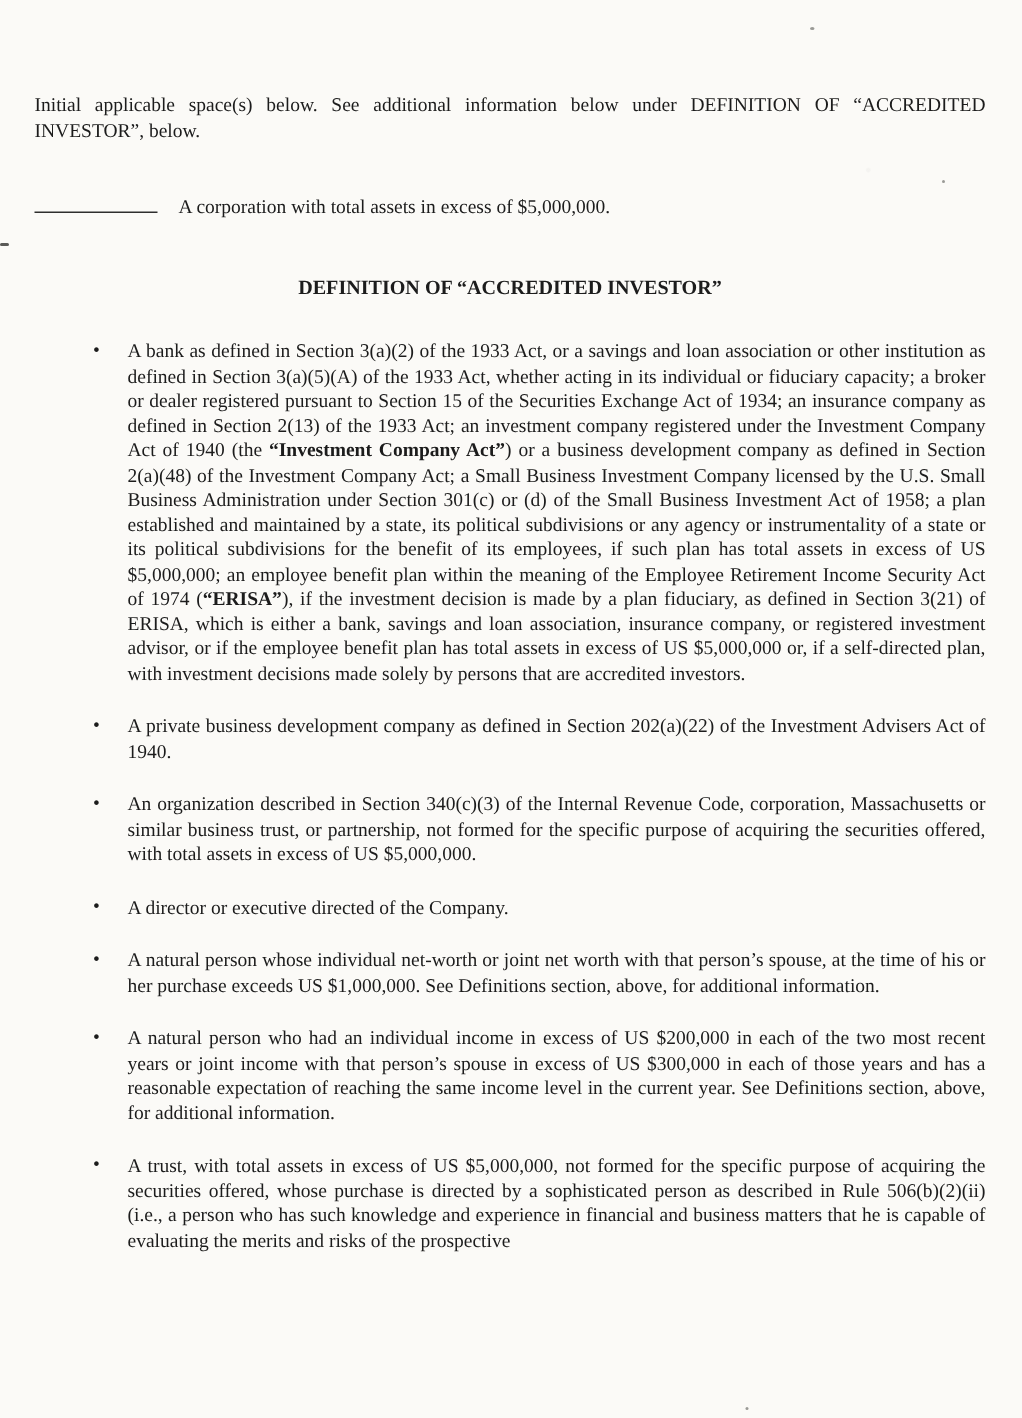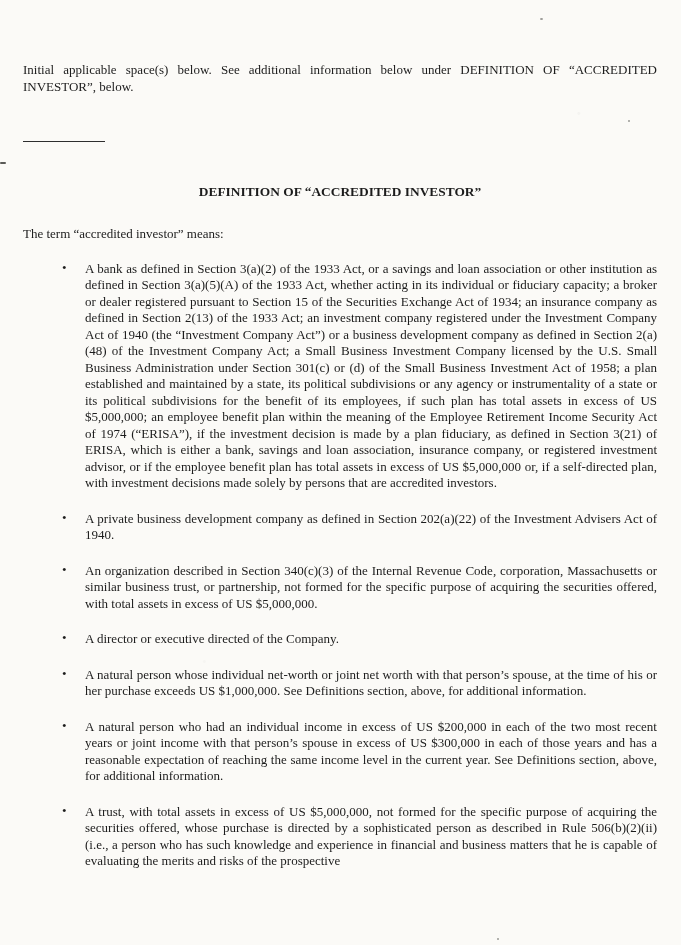--- a/index.html
+++ b/index.html
@@ -59,45 +59,44 @@
     line-height: 16.5px;
     text-align: justify;
   }
   ul.bullets li:last-child { margin-bottom: 0; }
   ul.bullets .marker {
     position: absolute;
     left: 0;
     top: -1px;
     font-size: 13px;
   }
-  .bold { font-weight: normal; }
+  .bold { font-weight: bold; }
   .speck {
     position: absolute;
     background: #9a9a96;
     border-radius: 50%;
   }
   .speck-1 { left: 0px;   top: 162px; width: 6px; height: 2px; border-radius: 1px; background:#5a5a57; }
   .speck-2 { left: 497px; top: 938px; width: 2px; height: 2px; }
   .speck-3 { left: 628px; top: 120px; width: 2px; height: 2px; }
   .speck-4 { left: 540px; top: 18px;  width: 3px; height: 2px; }
 </style>
 </head>
 <body style="background: rgb(251, 250, 247); color: rgb(28, 28, 28);">
 
 <div class="page">
 
   <p class="para intro">Initial applicable space(s) below.  See additional information below under DEFINITION OF “ACCREDITED INVESTOR”, below.</p>
 
   <div class="initial-row">
-    <span class="blank-line"></span>
+    <span class="blank-line"></span><span class="initial-text">A corporation with total assets in excess of $5,000,000.</span>
   </div>
 
   <h2 class="heading">DEFINITION OF “ACCREDITED INVESTOR”</h2>
 
-  <p class="para lead-in">The term “accredited investor” means:</p>
 
   <ul class="bullets">
       <li><span class="marker">•</span><span>A bank as defined in Section 3(a)(2) of the 1933 Act, or a savings and loan association or other institution as defined in Section 3(a)(5)(A) of the 1933 Act, whether acting in its individual or fiduciary capacity; a broker or dealer registered pursuant to Section 15 of the Securities Exchange Act of 1934; an insurance company as defined in Section 2(13) of the 1933 Act; an investment company registered under the Investment Company Act of 1940 (the </span><span class="bold">“Investment Company Act”</span><span>) or a business development company as defined in Section 2(a)(48) of the Investment Company Act; a Small Business Investment Company licensed by the U.S. Small Business Administration under Section 301(c) or (d) of the Small Business Investment Act of 1958; a plan established and maintained by a state, its political subdivisions or any agency or instrumentality of a state or its political subdivisions for the benefit of its employees, if such plan has total assets in excess of US $5,000,000; an employee benefit plan within the meaning of the Employee Retirement Income Security Act of 1974 (</span><span class="bold">“ERISA”</span><span>), if the investment decision is made by a plan fiduciary, as defined in Section 3(21) of ERISA, which is either a bank, savings and loan association, insurance company, or registered investment advisor, or if the employee benefit plan has total assets in excess of US $5,000,000 or, if a self-directed plan, with investment decisions made solely by persons that are accredited investors.</span></li>
       <li><span class="marker">•</span><span>A private business development company as defined in Section 202(a)(22) of the Investment Advisers Act of 1940.</span></li>
       <li><span class="marker">•</span><span>An organization described in Section 340(c)(3) of the Internal Revenue Code, corporation, Massachusetts or similar business trust, or partnership, not formed for the specific purpose of acquiring the securities offered, with total assets in excess of US $5,000,000.</span></li>
       <li><span class="marker">•</span><span>A director or executive directed of the Company.</span></li>
       <li><span class="marker">•</span><span>A natural person whose individual net-worth or joint net worth with that person’s spouse, at the time of his or her purchase exceeds US $1,000,000.  See Definitions section, above, for additional information.</span></li>
       <li><span class="marker">•</span><span>A natural person who had an individual income in excess of US $200,000 in each of the two most recent years or joint income with that person’s spouse in excess of US $300,000 in each of those years and has a reasonable expectation of reaching the same income level in the current year. See Definitions section, above, for additional information.</span></li>
       <li><span class="marker">•</span><span>A trust, with total assets in excess of US $5,000,000, not formed for the specific purpose of acquiring the securities offered, whose purchase is directed by a sophisticated person as described in Rule 506(b)(2)(ii) (i.e., a person who has such knowledge and experience in financial and business matters that he is capable of evaluating the merits and risks of the prospective</span></li>
     </ul>

